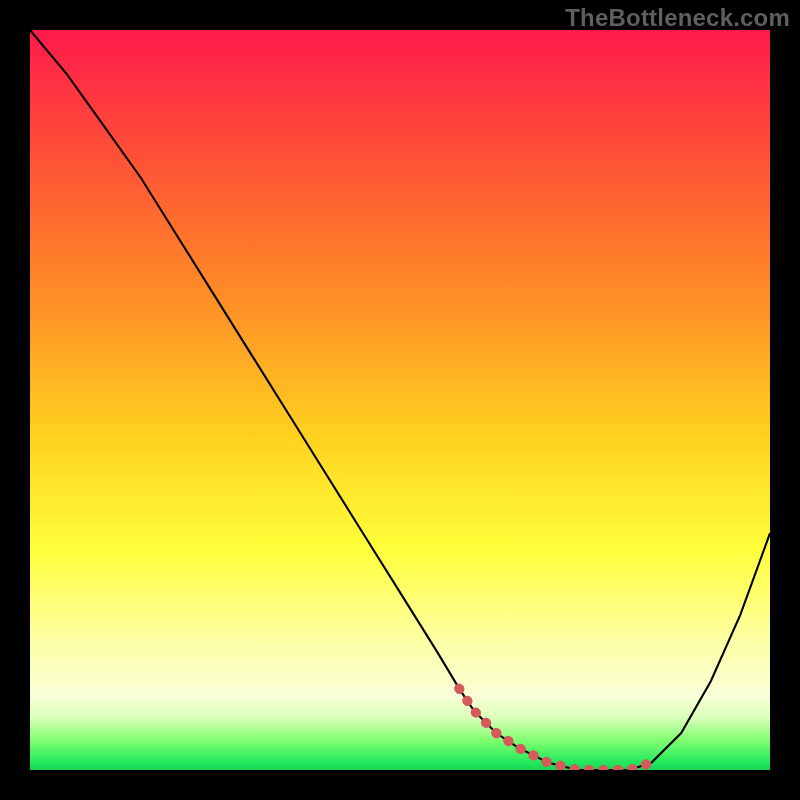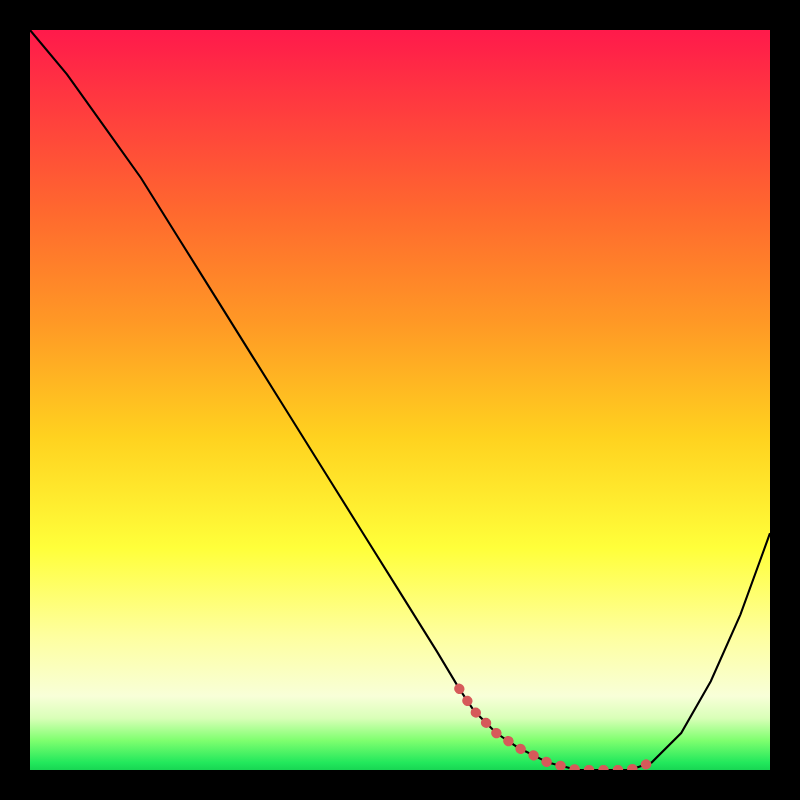--- a/index.html
+++ b/index.html
@@ -66,20 +66,21 @@
     stroke-width: 10;
     stroke-linecap: round;
     stroke-dasharray: 0.5 14;
   }
 </style>
 </head>
 <body>
 
 <div class="frame">
 
+  <div class="watermark">TheBottleneck.com</div>
 
   <div class="plot-area">
     <svg viewBox="0 0 740 740">
       <path id="curve-path" class="curve" d="M0.0 0.0 L37.0 44.4 L74.0 96.2 L111.0 148.0 L148.0 207.2 L185.0 266.4 L222.0 325.6 L259.0 384.8 L296.0 444.0 L333.0 503.2 L370.0 562.4 L407.0 621.6 L429.2 658.6 L444.0 680.8 L466.2 703.0 L488.4 717.8 L518.0 732.6 L547.6 740.0 L577.2 740.0 L599.4 740.0 L621.6 732.6 L651.2 703.0 L680.8 651.2 L710.4 584.6 L740.0 503.2"></path>
       <path id="highlight-path" class="highlight" d="M429.2 658.6 L444.0 680.8 L466.2 703.0 L488.4 717.8 L518.0 732.6 L547.6 740.0 L577.2 740.0 L599.4 740.0 L621.6 732.6"></path>
     </svg>
   </div>
 
 </div>
 

